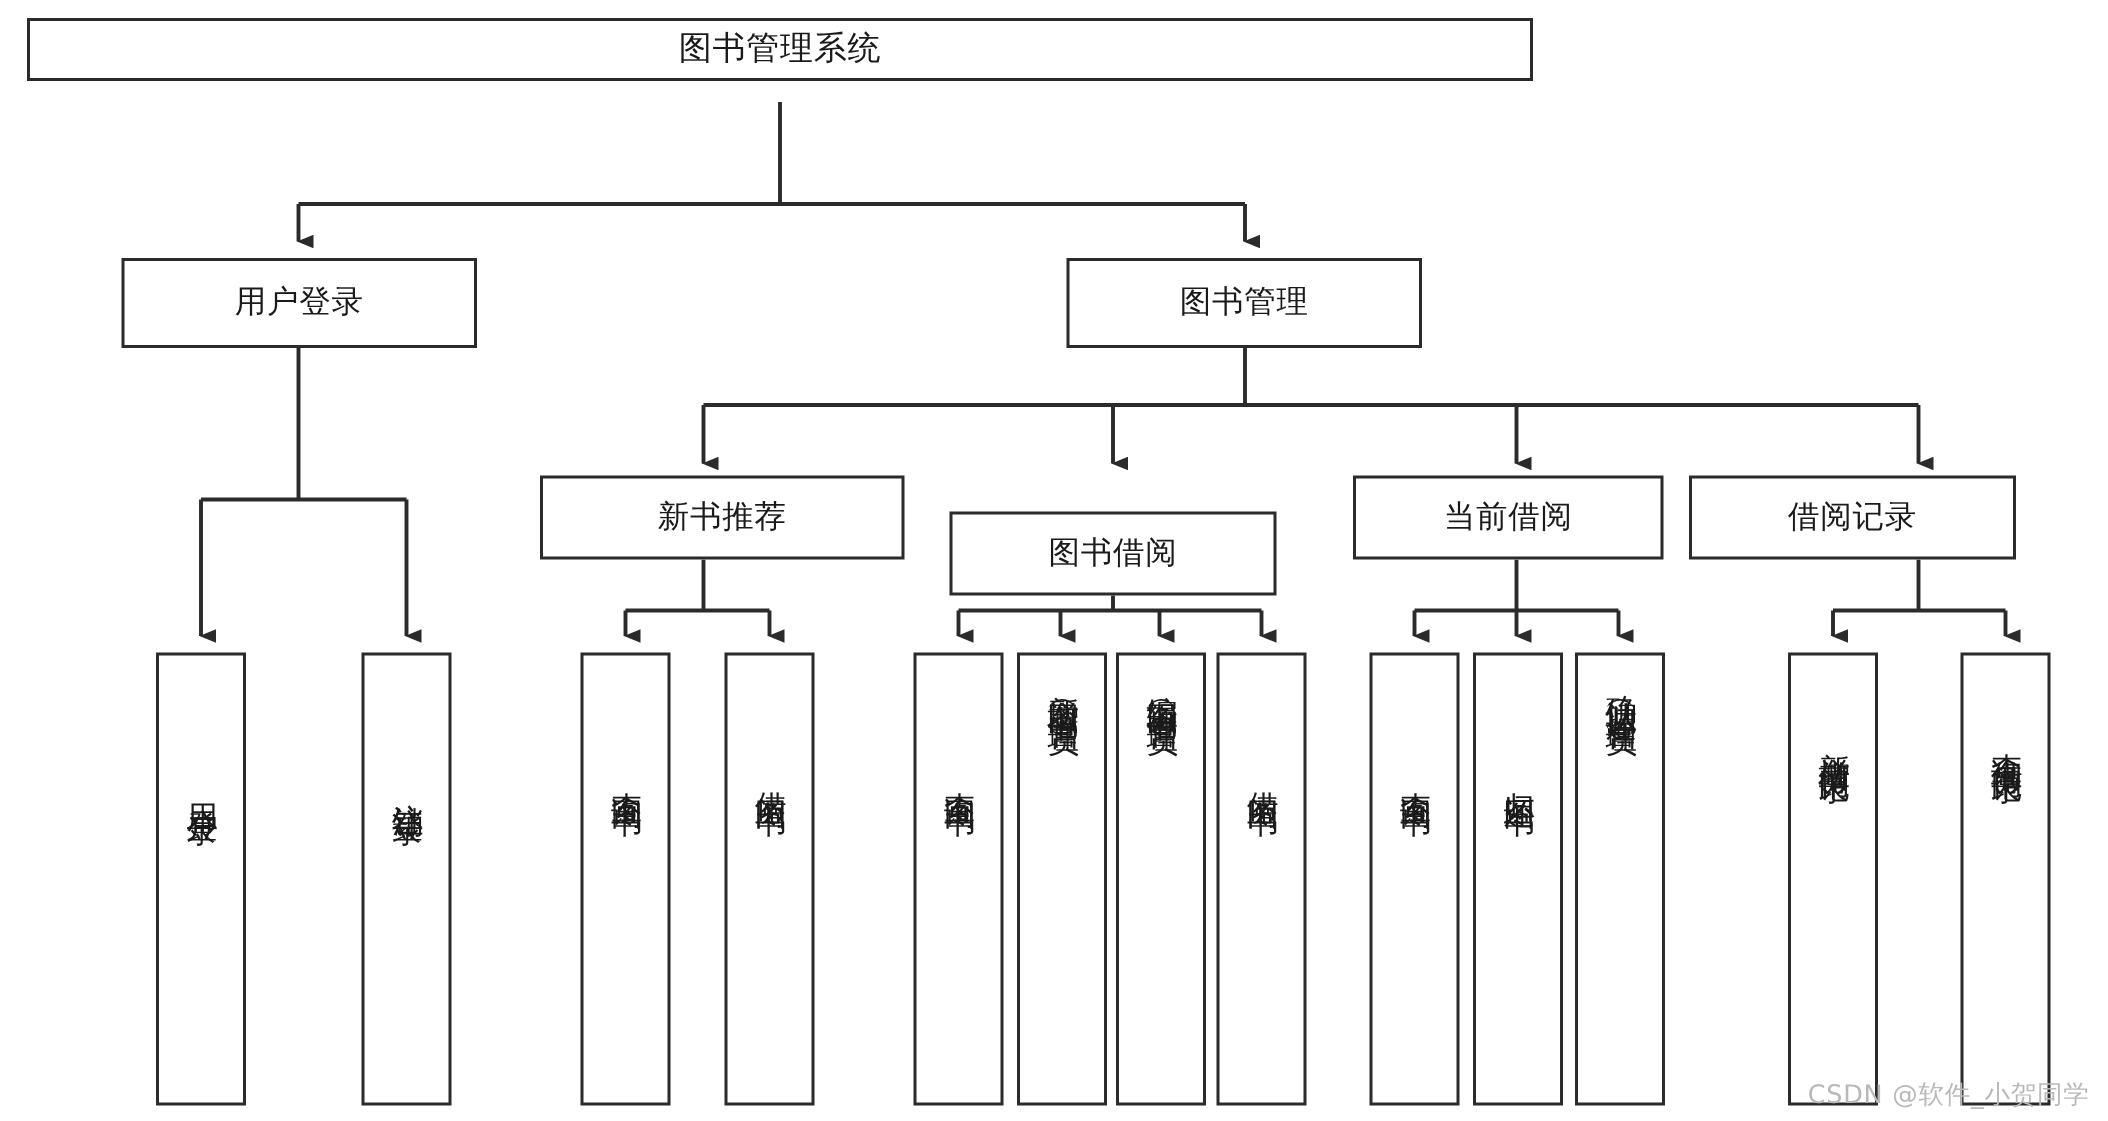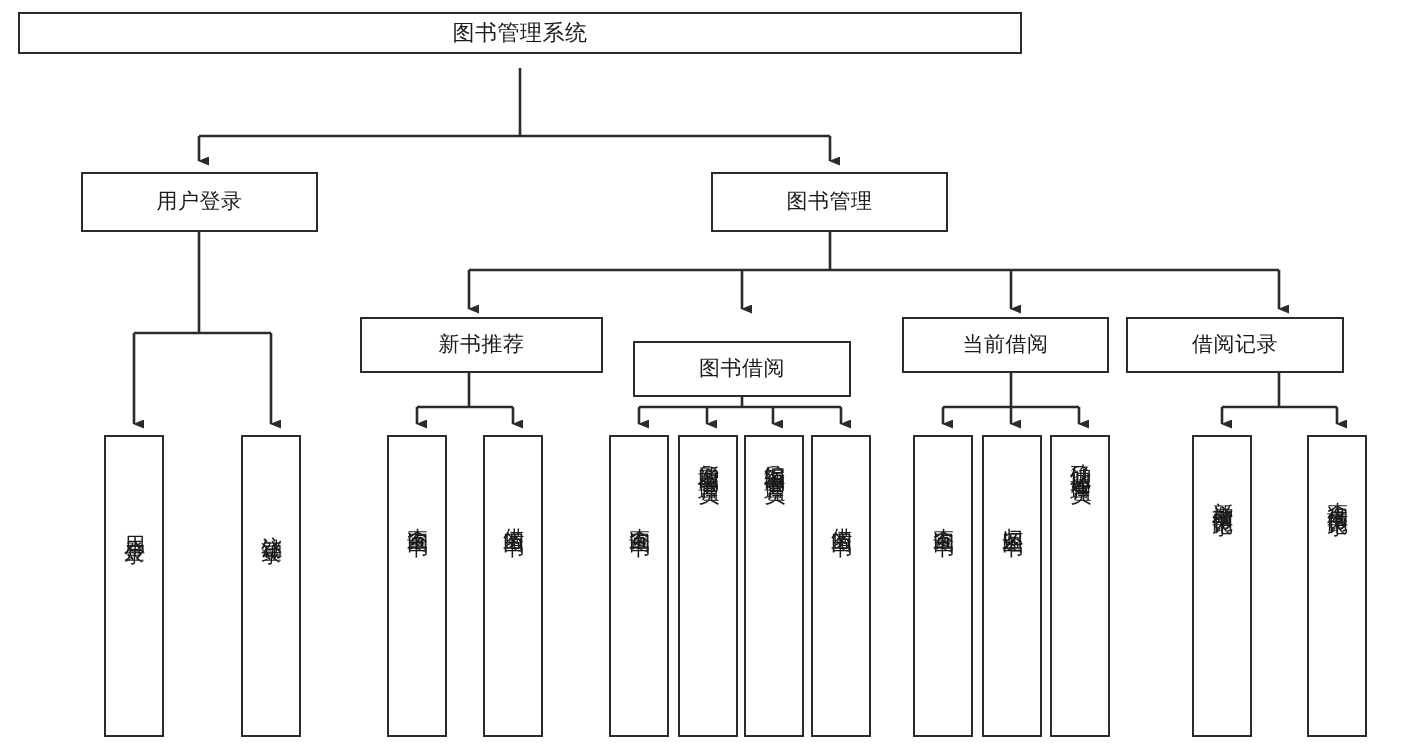--- a/index.html
+++ b/index.html
@@ -185,14 +185,15 @@
     <span class="label">确认归还（管理员）</span>
   </div>
 
   <div class="node vertical" style="left:1192px; top:435px; width:60px; height:302px; padding-top:48px;">
     <span class="label">新增借阅记录</span>
   </div>
   <div class="node vertical" style="left:1307px; top:435px; width:60px; height:302px; padding-top:48px;">
     <span class="label">查询借阅记录</span>
   </div>
 
+  <div class="watermark">CSDN @软件_小贺同学</div>
 
 </div>
 
 </body></html>

